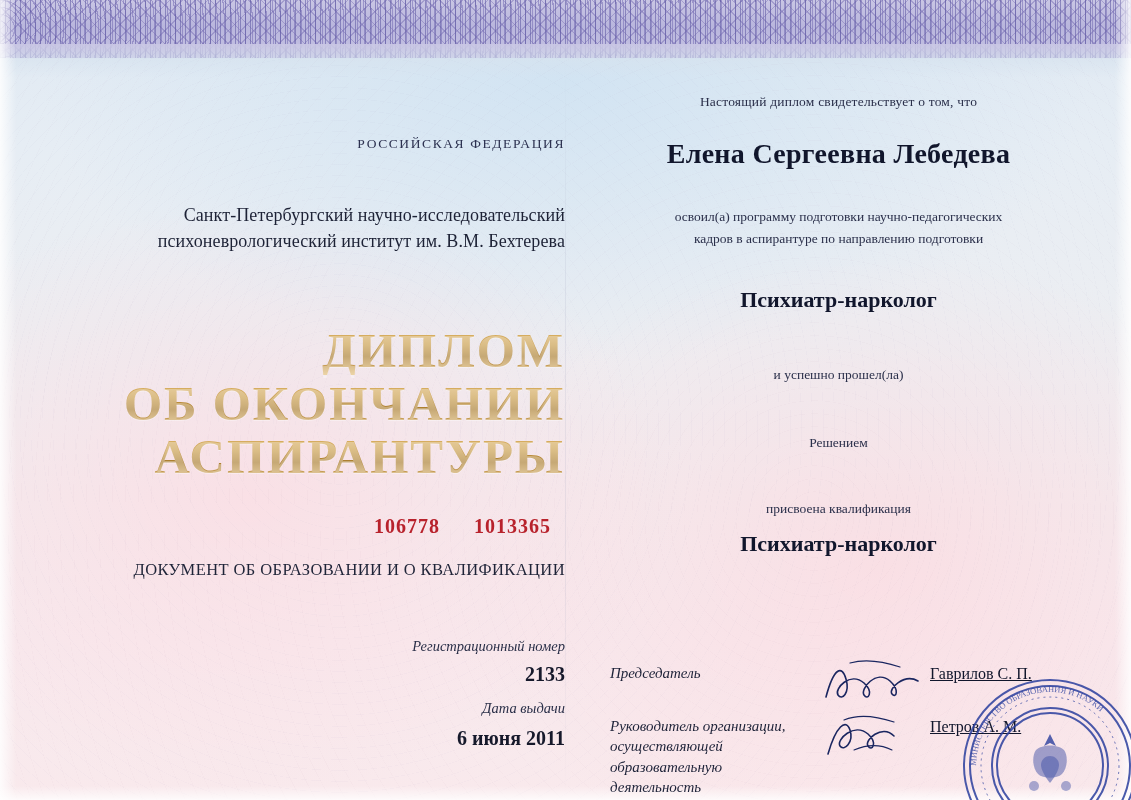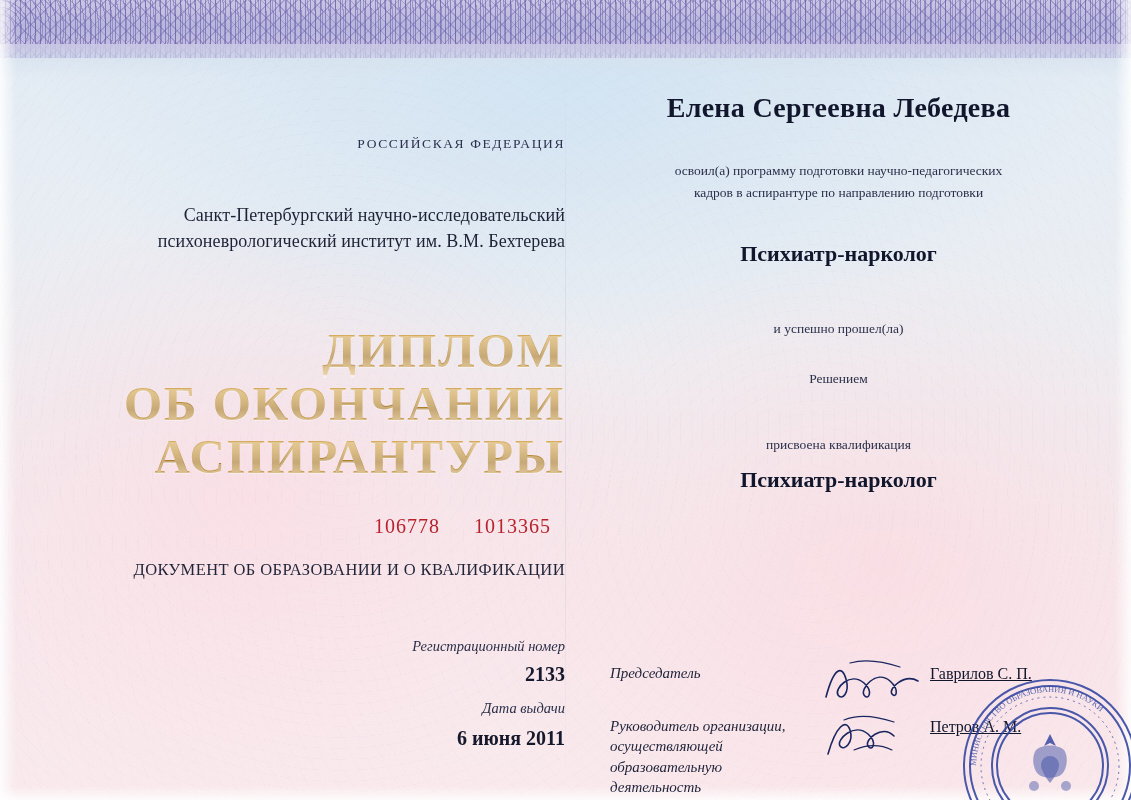--- a/index.html
+++ b/index.html
@@ -143,21 +143,21 @@
     color: transparent;
     text-shadow: 0 1px 0 rgba(255,255,255,0.35);
   }
   .title-1 { font-size: 49px; }
   .title-2 { font-size: 49px; margin-top: 4px; }
   .title-3 { font-size: 49px; margin-top: 4px; }
 
   .numbers {
     margin-top: 34px;
     color: #b8222c;
-    font-weight: normal;
+    font-weight: bold;
     font-size: 20px;
     letter-spacing: 1px;
   }
   .numbers span { margin: 0 14px; }
   .doc-sub {
     margin-top: 22px;
     font-size: 16.5px;
     letter-spacing: 0.4px;
     color: #1f2438;
   }
@@ -218,21 +218,21 @@
     font-size: 22px;
     font-weight: bold;
     color: #11162c;
   }
   .r-passed {
     margin-top: 54px;
     font-size: 13.5px;
     color: #2a2f4a;
   }
   .r-decision {
-    margin-top: 34px;
+    margin-top: 52px;
     font-size: 13.5px;
     color: #2a2f4a;
   }
   .r-qual-label {
     margin-top: 50px;
     font-size: 13.5px;
     color: #2a2f4a;
   }
   .r-qual {
     margin-top: 14px;
@@ -321,20 +321,21 @@
 
     <div class="reg-label">Регистрационный номер</div>
     <div class="reg-value">2133</div>
 
     <div class="date-label">Дата выдачи</div>
     <div class="date-value">6 июня 2011</div>
   </div>
 
   <div class="right">
 
+    <div class="r-intro">Настоящий диплом свидетельствует о том, что</div>
 
     <div class="r-name">Елена Сергеевна Лебедева</div>
 
     <div class="r-prog">
       <div>освоил(а) программу подготовки научно-педагогических</div>
       <div>кадров в аспирантуре по направлению подготовки</div>
     </div>
 
     <div class="r-spec">Психиатр-нарколог</div>
 

